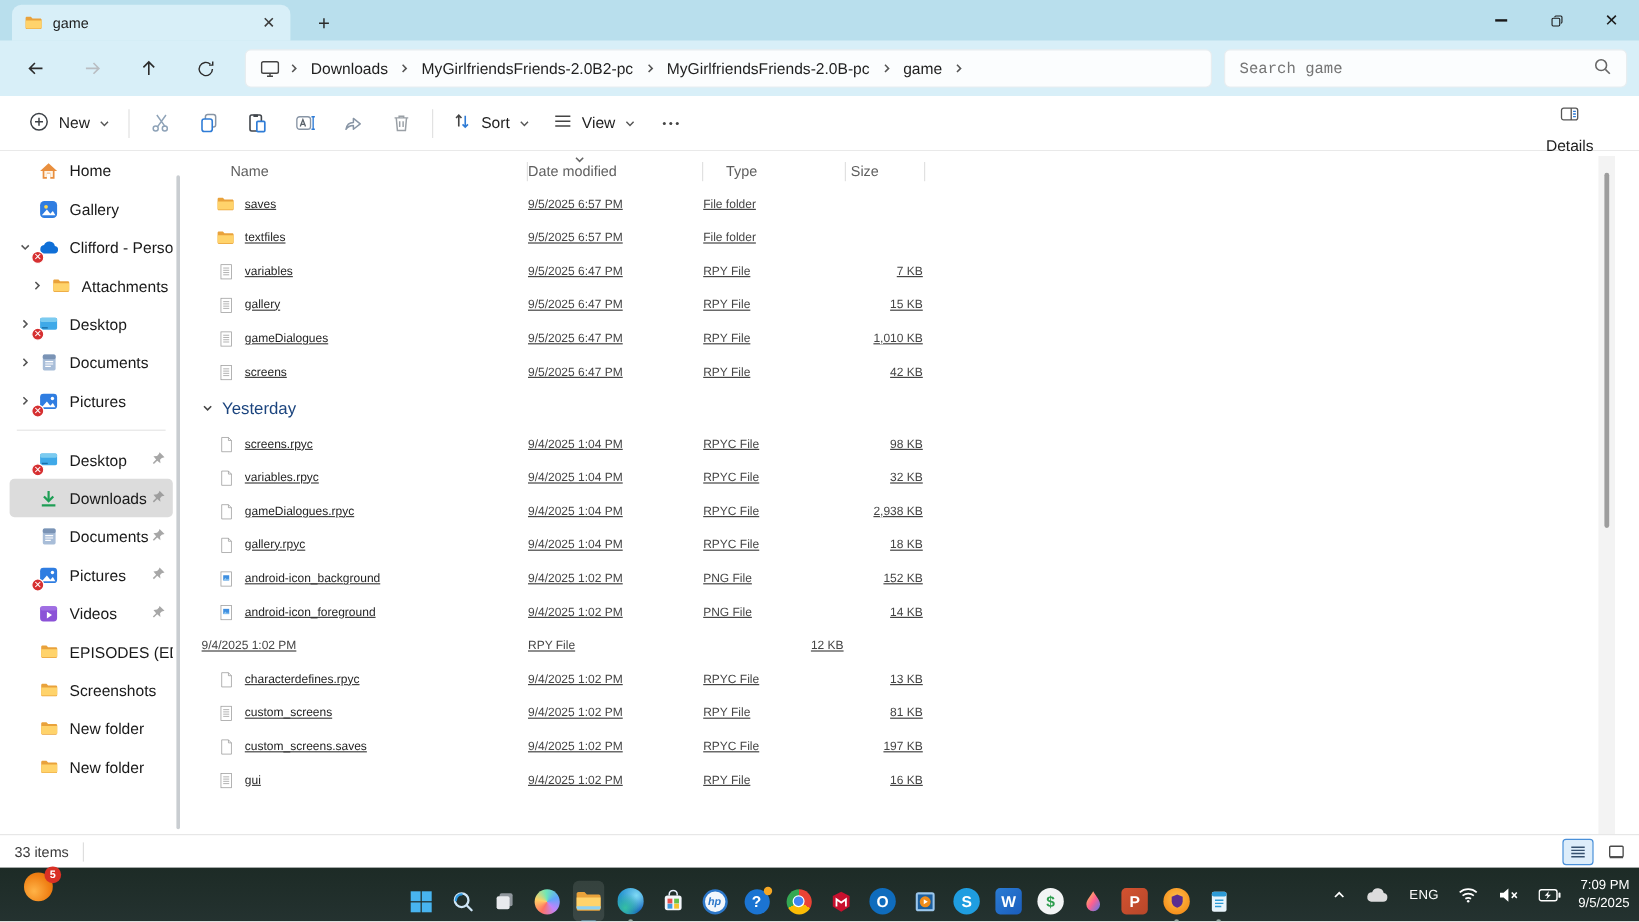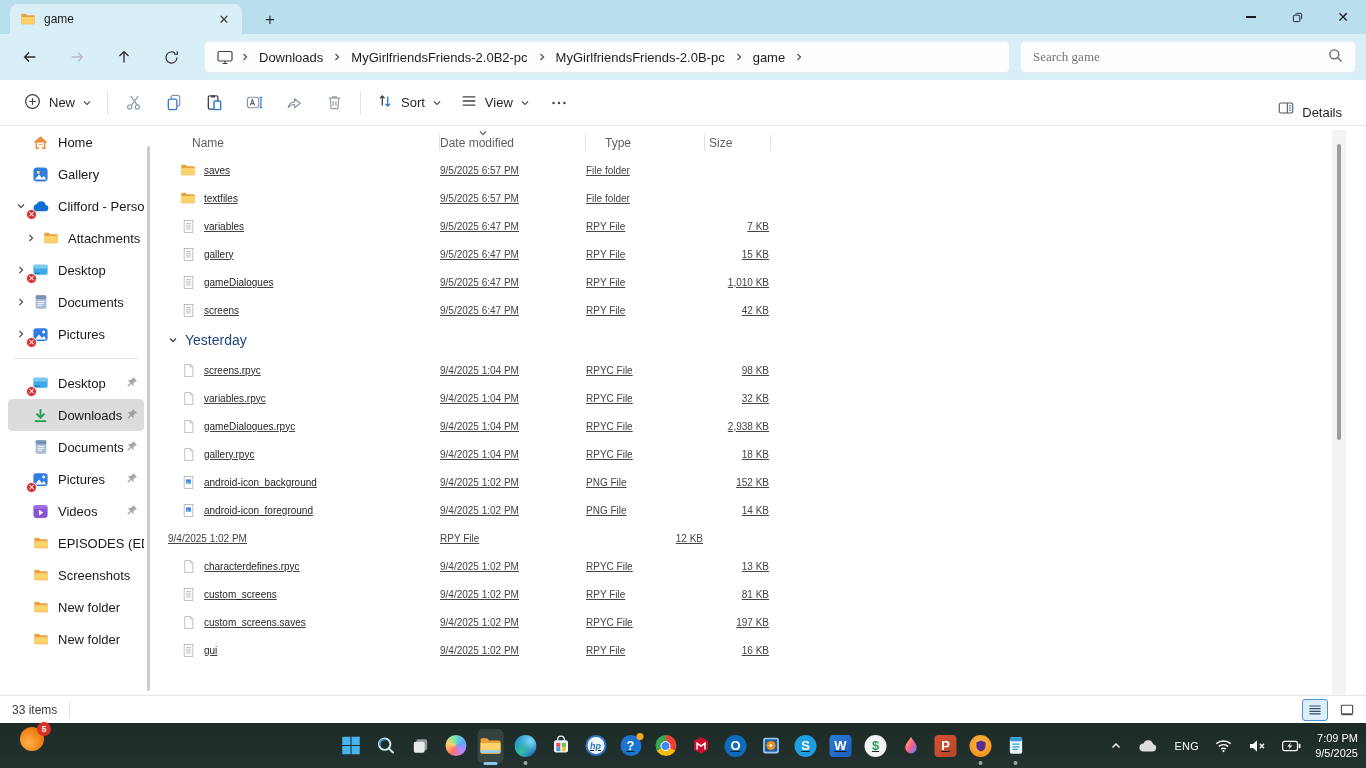--- a/index.html
+++ b/index.html
@@ -18,31 +18,31 @@
   .wc-min::before { content:""; width:10px; height:1.4px; background:#1a1a1a; display:block; }
   .wc-close { font-size:14px; }
 
   
   .addressbar { position:absolute; left:0; top:34px; width:1366px; height:46px; background:#d8eff8; display:flex; align-items:center; }
   .nav-btn { width:34px; height:30px; margin-left:13px; display:flex; align-items:center; justify-content:center; border-radius:4px; }
   .crumb-pill { position:absolute; left:204px; top:7px; width:806px; height:32px; background:#fbfdfe; border:1px solid #e7edf0; border-radius:5px; display:flex; align-items:center; padding:0 6px; }
   .crumb { padding:3px 8px; border-radius:3px; color:#1f1f1f; white-space:nowrap; }
   .crumb-sep { color:#5a5a5a; padding:0 1px; display:flex; align-items:center; }
   .search-pill { position:absolute; left:1020px; top:7px; width:336px; height:32px; background:#fbfdfe; border:1px solid #e7edf0; border-radius:5px; display:flex; align-items:center; padding:0 12px; }
-  .search-input { flex:1; border:none; outline:none; background:transparent; font-family:Liberation Serif, serif; font-size:13px; color:#0f172a; }
+  .search-input { flex:1; border:none; outline:none; background:transparent; font-family:Liberation Mono, monospace; font-size:13px; color:#0f172a; }
   .search-input::placeholder { color:#757575; }
 
   
   .toolbar { position:absolute; left:0; top:80px; width:1366px; height:46px; background:#ffffff; border-bottom:1px solid #e9e9e9; display:flex; align-items:center; }
   .tb-btn { height:34px; display:flex; align-items:center; gap:7px; padding:0 9px; border-radius:4px; color:#1f1f1f; }
   .tb-new { margin-left:14px; }
   .tb-sep { width:1px; height:24px; background:#e2e2e2; margin:0 6px; }
   .tb-icon-btn { width:40px; height:34px; display:flex; align-items:center; justify-content:center; border-radius:4px; }
   .chev { display:inline-flex; }
-  .tb-details { position:absolute; right:16px; display:flex; align-items:flex-end; gap:7px; height:34px; padding:0 8px; border-radius:4px; }
+  .tb-details { position:absolute; right:30px; display:flex; align-items:center; gap:7px; height:34px; padding:0 8px; border-radius:4px;flex-direction:column; }
 
   
   .body-region { position:absolute; left:0; top:126px; width:1366px; height:569px; background:#fff; }
 
   
   .sidebar { position:absolute; left:0; top:0; width:152px; height:569px; overflow:hidden; }
   .side-item { position:relative; height:32px; margin:0 8px; border-radius:4px; display:flex; align-items:center; }
   .side-item.selected { background:#dcdcdc; }
   .side-chev { width:14px; margin-left:6px; display:flex; justify-content:center; }
   .side-icon { position:relative; width:19px; height:19px; margin-left:3px; display:flex; align-items:center; justify-content:center; }
@@ -77,21 +77,21 @@
   .status-sep { width:1px; height:16px; background:#dedede; margin-left:12px; }
   .view-toggles { position:absolute; right:6px; display:flex; gap:6px; align-items:center; }
   .vt { width:26px; height:22px; display:flex; align-items:center; justify-content:center; border-radius:3px; border:1px solid transparent; }
   .vt.active { border-color:#4a90d9; background:#ddedfa; }
 
   
   .taskbar { position:absolute; left:0; top:723px; width:1366px; height:45px; background:linear-gradient(180deg,#1d2b26,#243230); }
   .corner-widget { position:absolute; left:20px; top:4px; width:26px; height:26px; }
   .corner-circle { width:24px; height:24px; border-radius:50%; background:radial-gradient(circle at 35% 65%,#ffb347,#f07f13 60%,#d96a08); }
   .corner-badge { position:absolute; right:-5px; top:-5px; min-width:14px; height:14px; border-radius:7px; background:#d93025; color:#fff; font-size:9px; font-weight:bold; display:flex; align-items:center; justify-content:center; padding:0 3px; }
-  .tb-center { position:absolute; left:50%; transform:translateX(-50%); top:0; height:45px; display:flex; align-items:center; gap:9px;text-decoration:underline; }
+  .tb-center { position:absolute; left:50%; transform:translateX(-50%); top:0; height:45px; display:flex; align-items:flex-end; gap:9px; }
   .tb-app { position:relative; width:26px; height:34px; display:flex; align-items:center; justify-content:center; border-radius:5px; }
   .tb-app.active { background:rgba(255,255,255,.10); }
   .tb-app.active::after { content:""; position:absolute; bottom:-2px; left:50%; transform:translateX(-50%); width:14px; height:3px; border-radius:2px; background:#8fc7e8; }
   .tb-app.dot::after { content:""; position:absolute; bottom:-2px; left:50%; transform:translateX(-50%); width:4px; height:4px; border-radius:50%; background:#97a7a3; }
   .tbi-letter { width:22px; height:22px; display:flex; align-items:center; justify-content:center; color:#fff; font-weight:bold; font-size:13px; }
   .tbi-copilot { width:21px; height:21px; border-radius:50%; background:conic-gradient(from 210deg,#ff7262,#ffd166,#6ee7b7,#60a5fa,#c084fc,#ff7262); }
   .tbi-edge { width:22px; height:22px; border-radius:50%; background:radial-gradient(circle at 30% 75%,#35c1a3,transparent 55%),radial-gradient(circle at 72% 28%,#7fdbf5,transparent 60%),linear-gradient(135deg,#2aa3d8,#1456b8); }
   .tbi-chrome { position:relative; width:21px; height:21px; border-radius:50%; background:conic-gradient(#ea4335 0 120deg,#fbbc05 120deg 240deg,#34a853 240deg 360deg); }
   .tbi-chrome>span { position:absolute; left:5.5px; top:5.5px; width:10px; height:10px; border-radius:50%; background:#4285f4; border:1.5px solid #fff; }
   .tbi-hp { width:21px; height:21px; border-radius:50%; background:#f2f7fc; border:2px solid #2c77c9; color:#2c77c9; font-weight:bold; font-style:italic; font-size:9px; display:flex; align-items:center; justify-content:center; }

